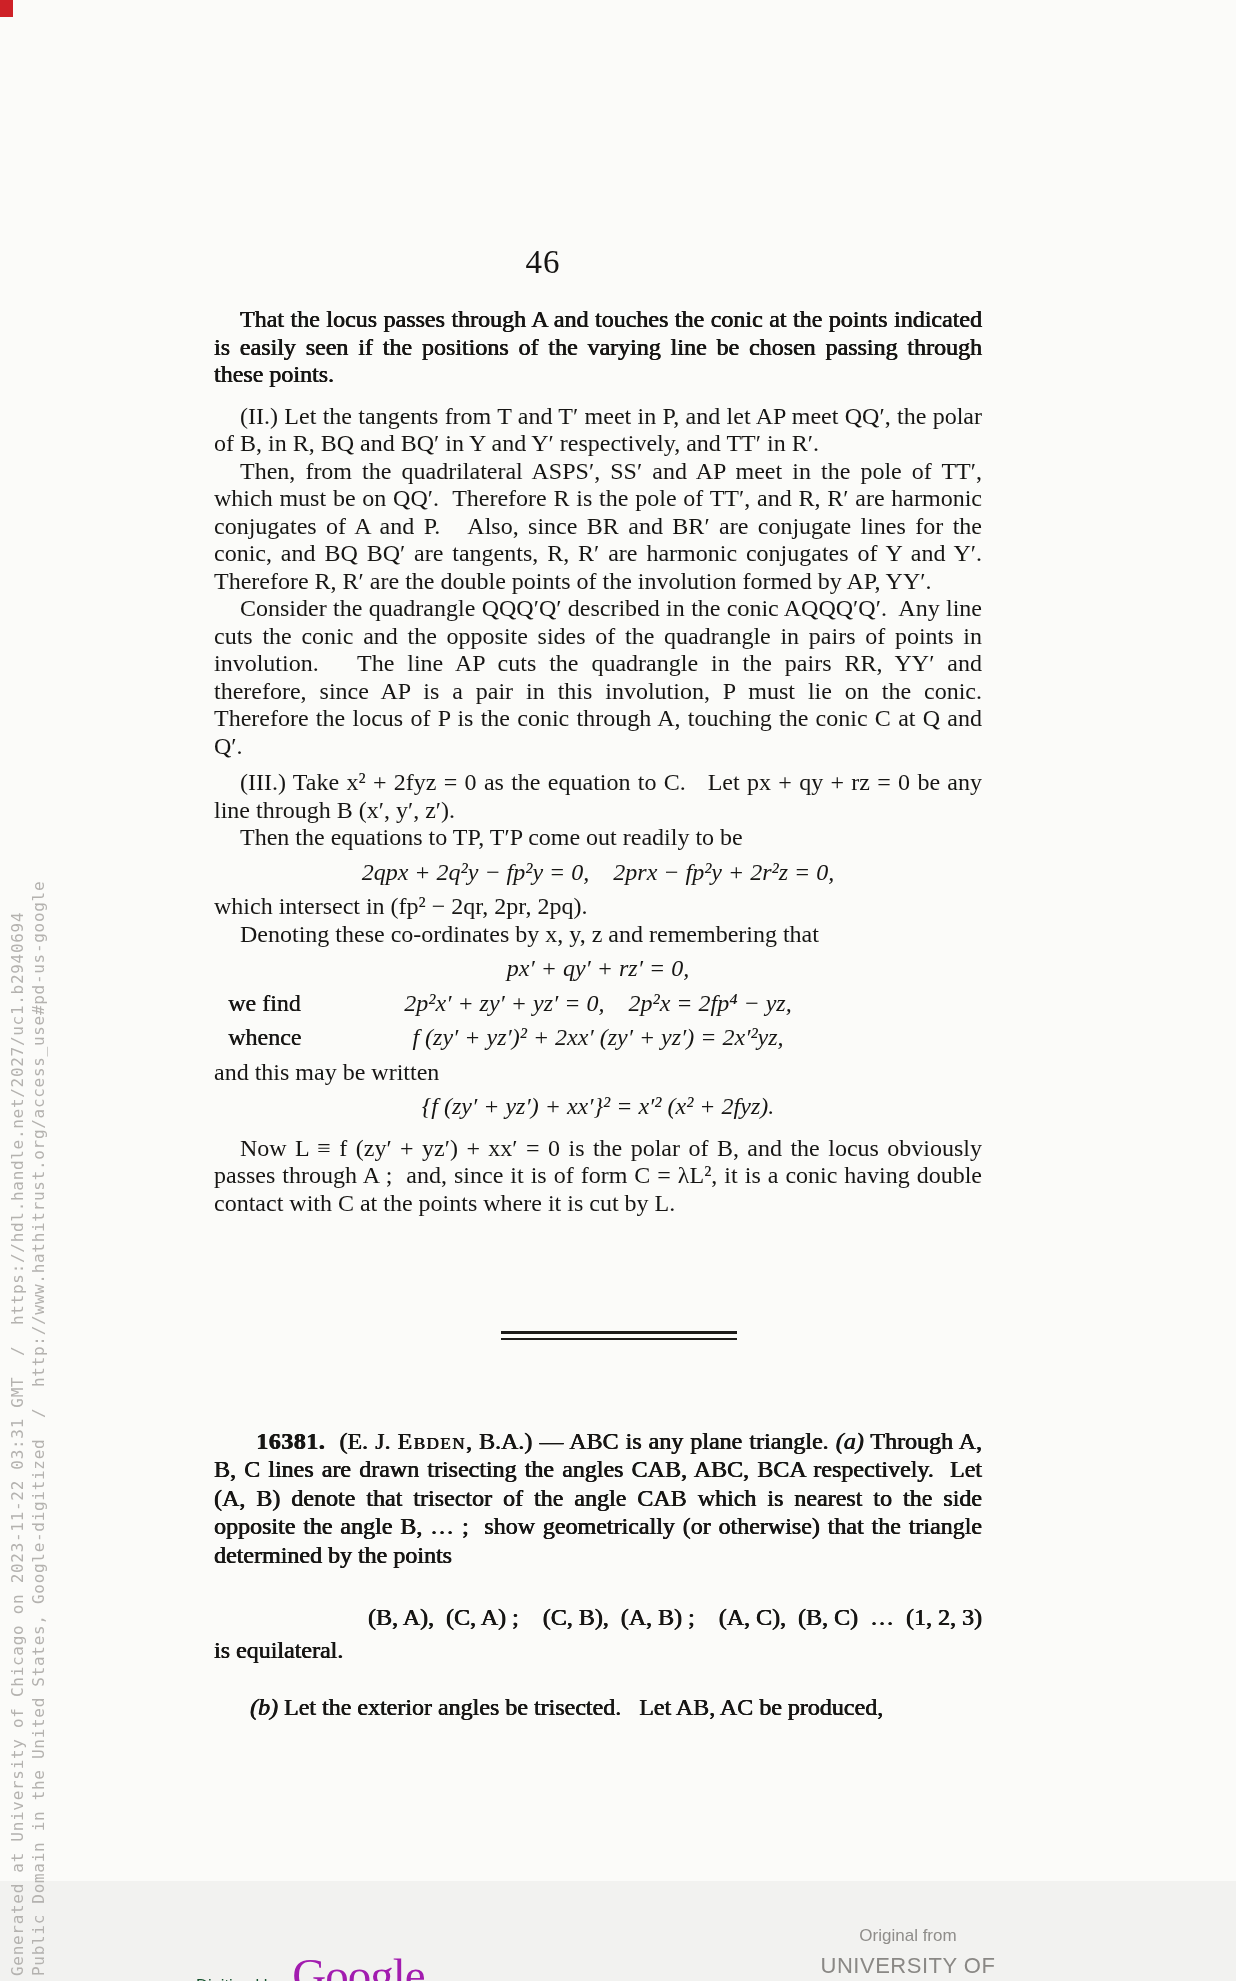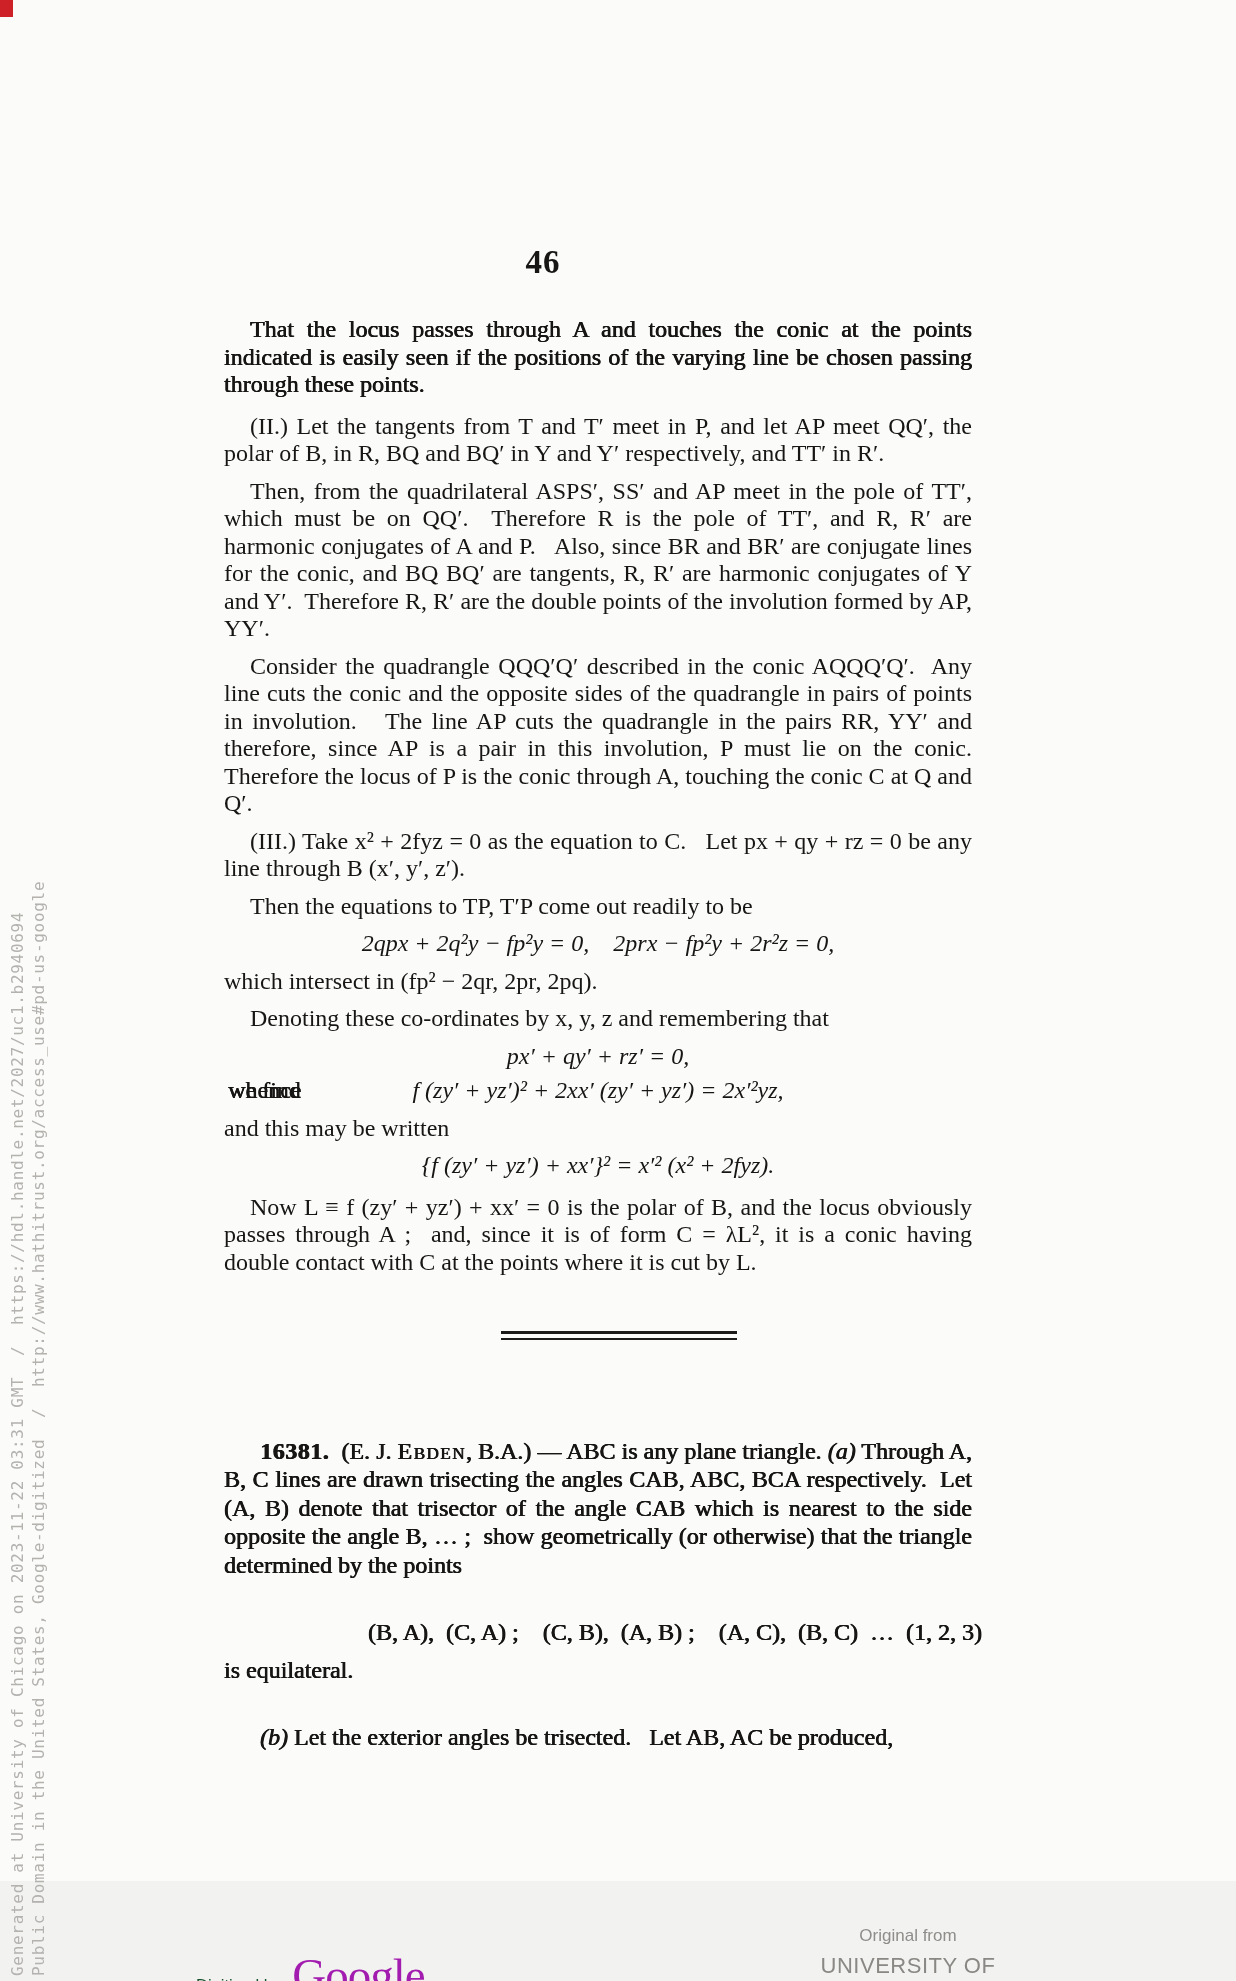--- a/index.html
+++ b/index.html
@@ -19,28 +19,28 @@
     position:absolute;white-space:pre;
     font-family:"DejaVu Sans Mono","Liberation Mono",monospace;
     font-size:16px;letter-spacing:0.7px;color:#b4b2af;
     transform:rotate(-90deg);transform-origin:0 0;
   }
   .wm1{left:8px;top:1976px;}
   .wm2{left:29px;top:1976px;}
 
   .page-number{
     position:absolute;left:160px;top:244px;width:766px;
-    text-align:center;font-size:33px;font-weight:bold;letter-spacing:1px;
+    text-align:center;font-size:33px;font-weight:normal;letter-spacing:1px;
   }
 
   .text-block{
     position:absolute;left:214px;top:306px;width:768px;
     font-size:24px;line-height:27.5px;text-align:justify;
   }
-  .para{margin:10px;white-space:pre-wrap;}
+  .para{margin:0;white-space:pre-wrap;}
   .indent{text-indent:26px;}
   .gap-top{margin-top:14px;}
   .gap-top2{margin-top:9px;}
   .ink-heavy{text-shadow:0.45px 0 0 currentColor,-0.25px 0 0 currentColor;}
 
   .eqline{margin:7px 0;text-align:center;position:relative;}
   .eq{font-style:italic;white-space:pre;}
   .eqlabel{position:absolute;left:0;top:0;font-style:normal;text-shadow:0.45px 0 0 currentColor;margin-left:14px;}
 
   .divider{position:absolute;left:501px;top:1331px;width:236px;}
@@ -97,20 +97,21 @@
     <div class="eqline">
       <span class="eq">2qpx + 2q²y − fp²y = 0,    2prx − fp²y + 2r²z = 0,</span>
     </div>
     <p class="para">which intersect in (fp² − 2qr, 2pr, 2pq).</p>
     <p class="para indent">Denoting these co-ordinates by x, y, z and remembering that</p>
     <div class="eqline">
       <span class="eq">px′ + qy′ + rz′ = 0,</span>
     </div>
     <div class="eqline">
       <span class="eqlabel">we find</span>
+      <span class="eq">2p²x′ + zy′ + yz′ = 0,    2p²x = 2fp⁴ − yz,</span>
     </div>
     <div class="eqline">
       <span class="eqlabel">whence</span>
       <span class="eq">f (zy′ + yz′)² + 2xx′ (zy′ + yz′) = 2x′²yz,</span>
     </div>
     <p class="para">and this may be written</p>
     <div class="eqline">
       <span class="eq">{f (zy′ + yz′) + xx′}² = x′² (x² + 2fyz).</span>
     </div>
     <p class="para indent gap-top">Now L ≡ f (zy′ + yz′) + xx′ = 0 is the polar of B, and the locus obviously passes through A ;  and, since it is of form C = λL², it is a conic having double contact with C at the points where it is cut by L.</p>

